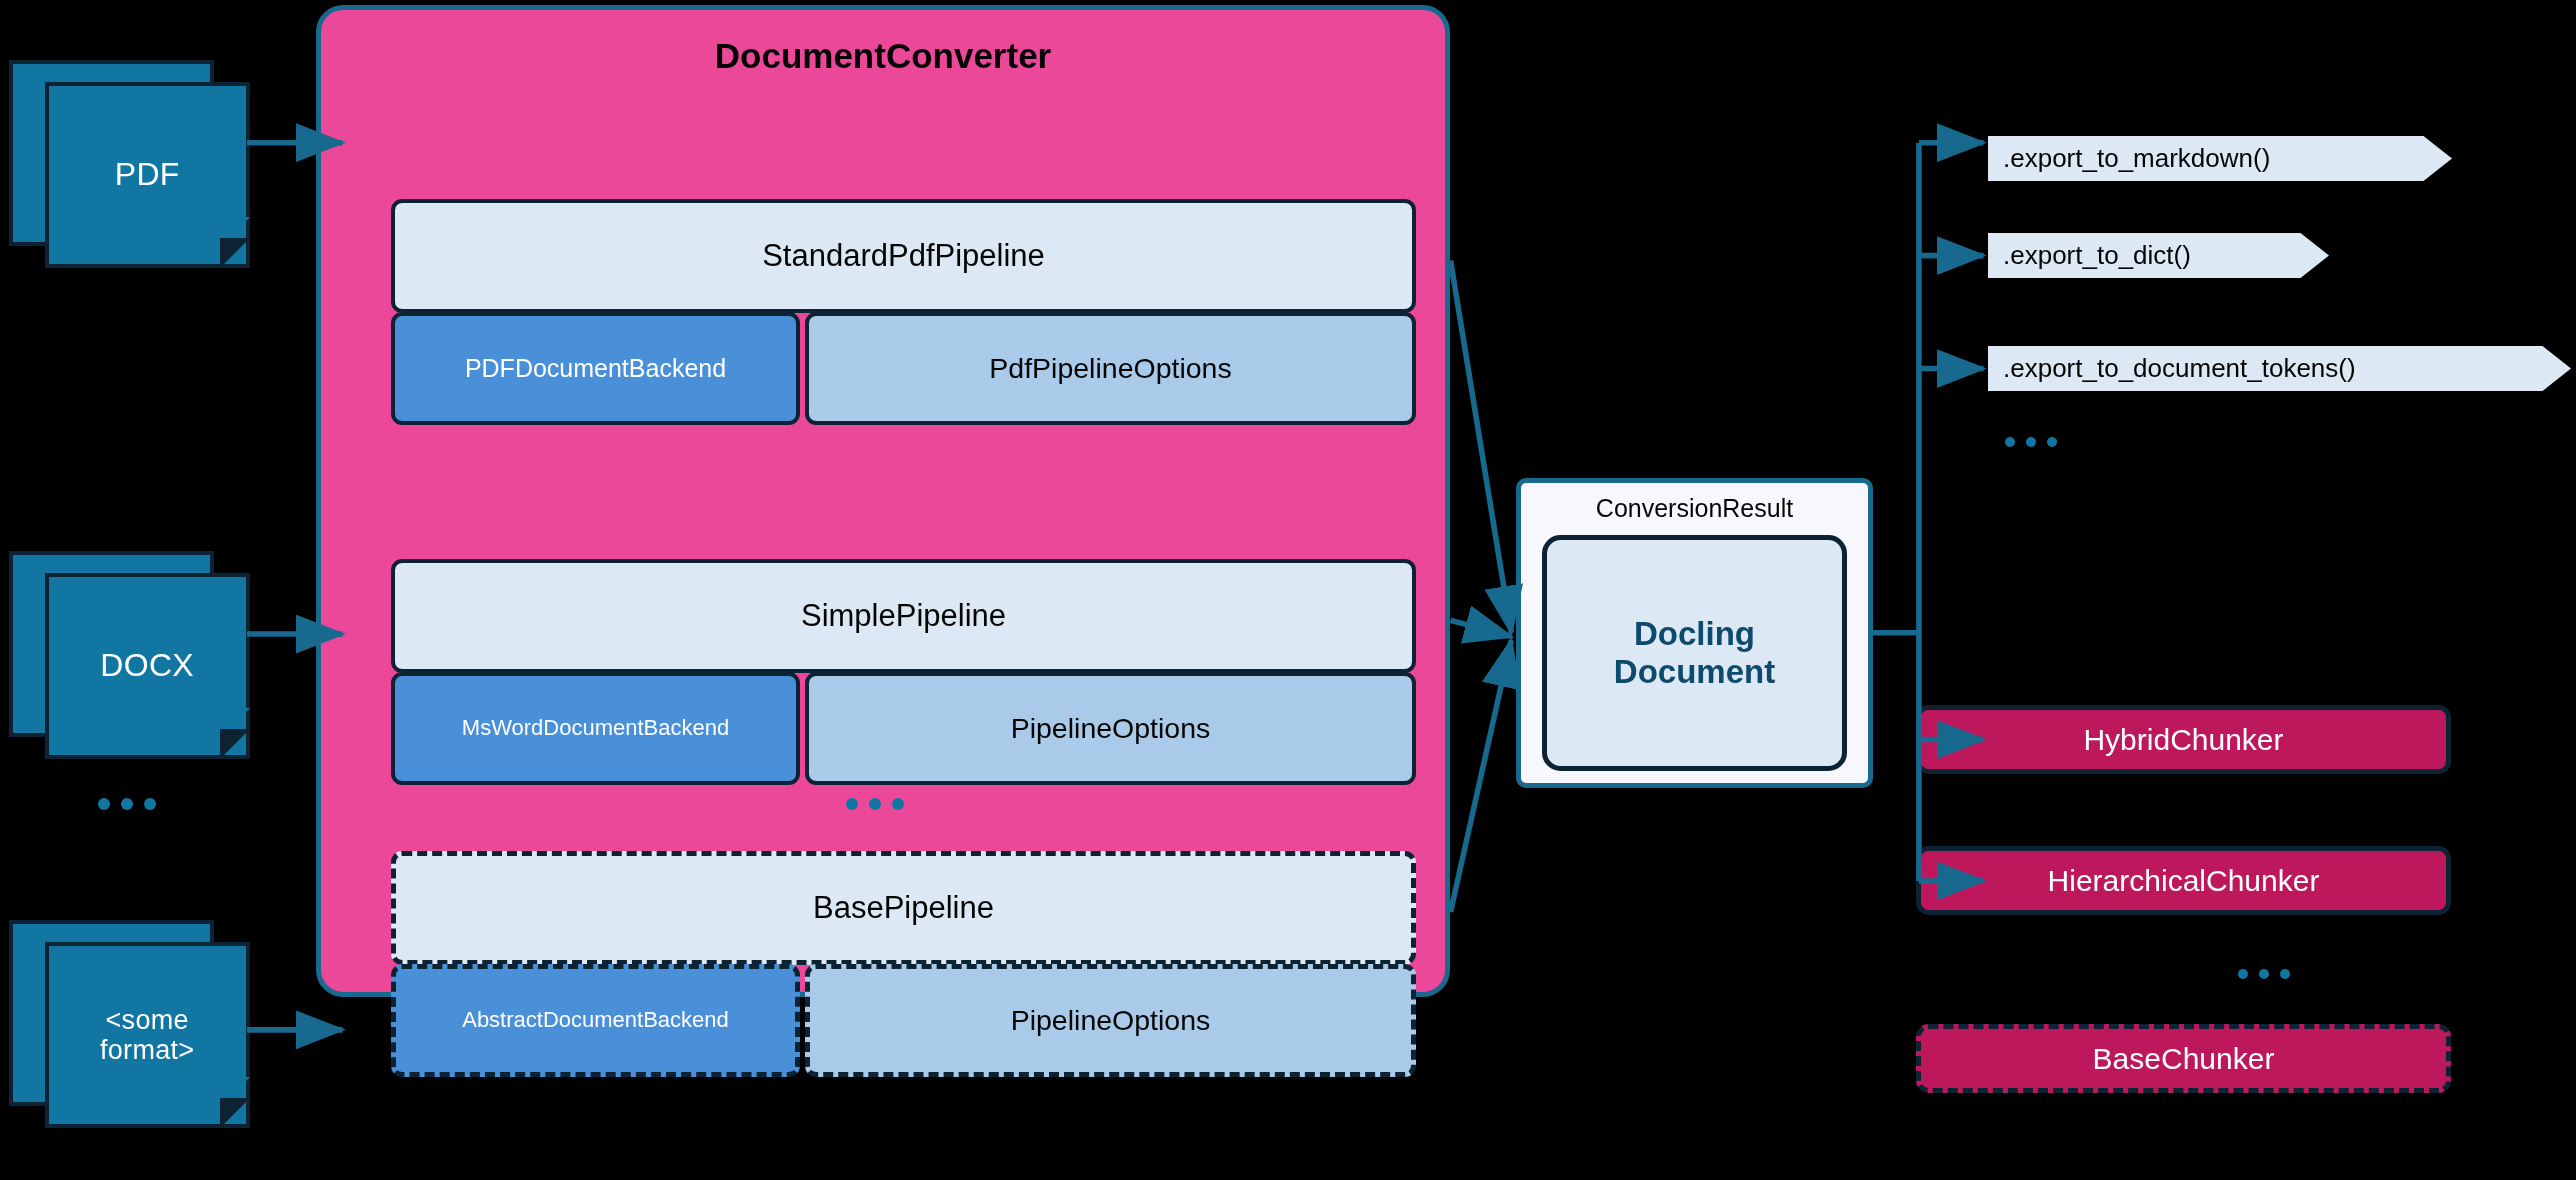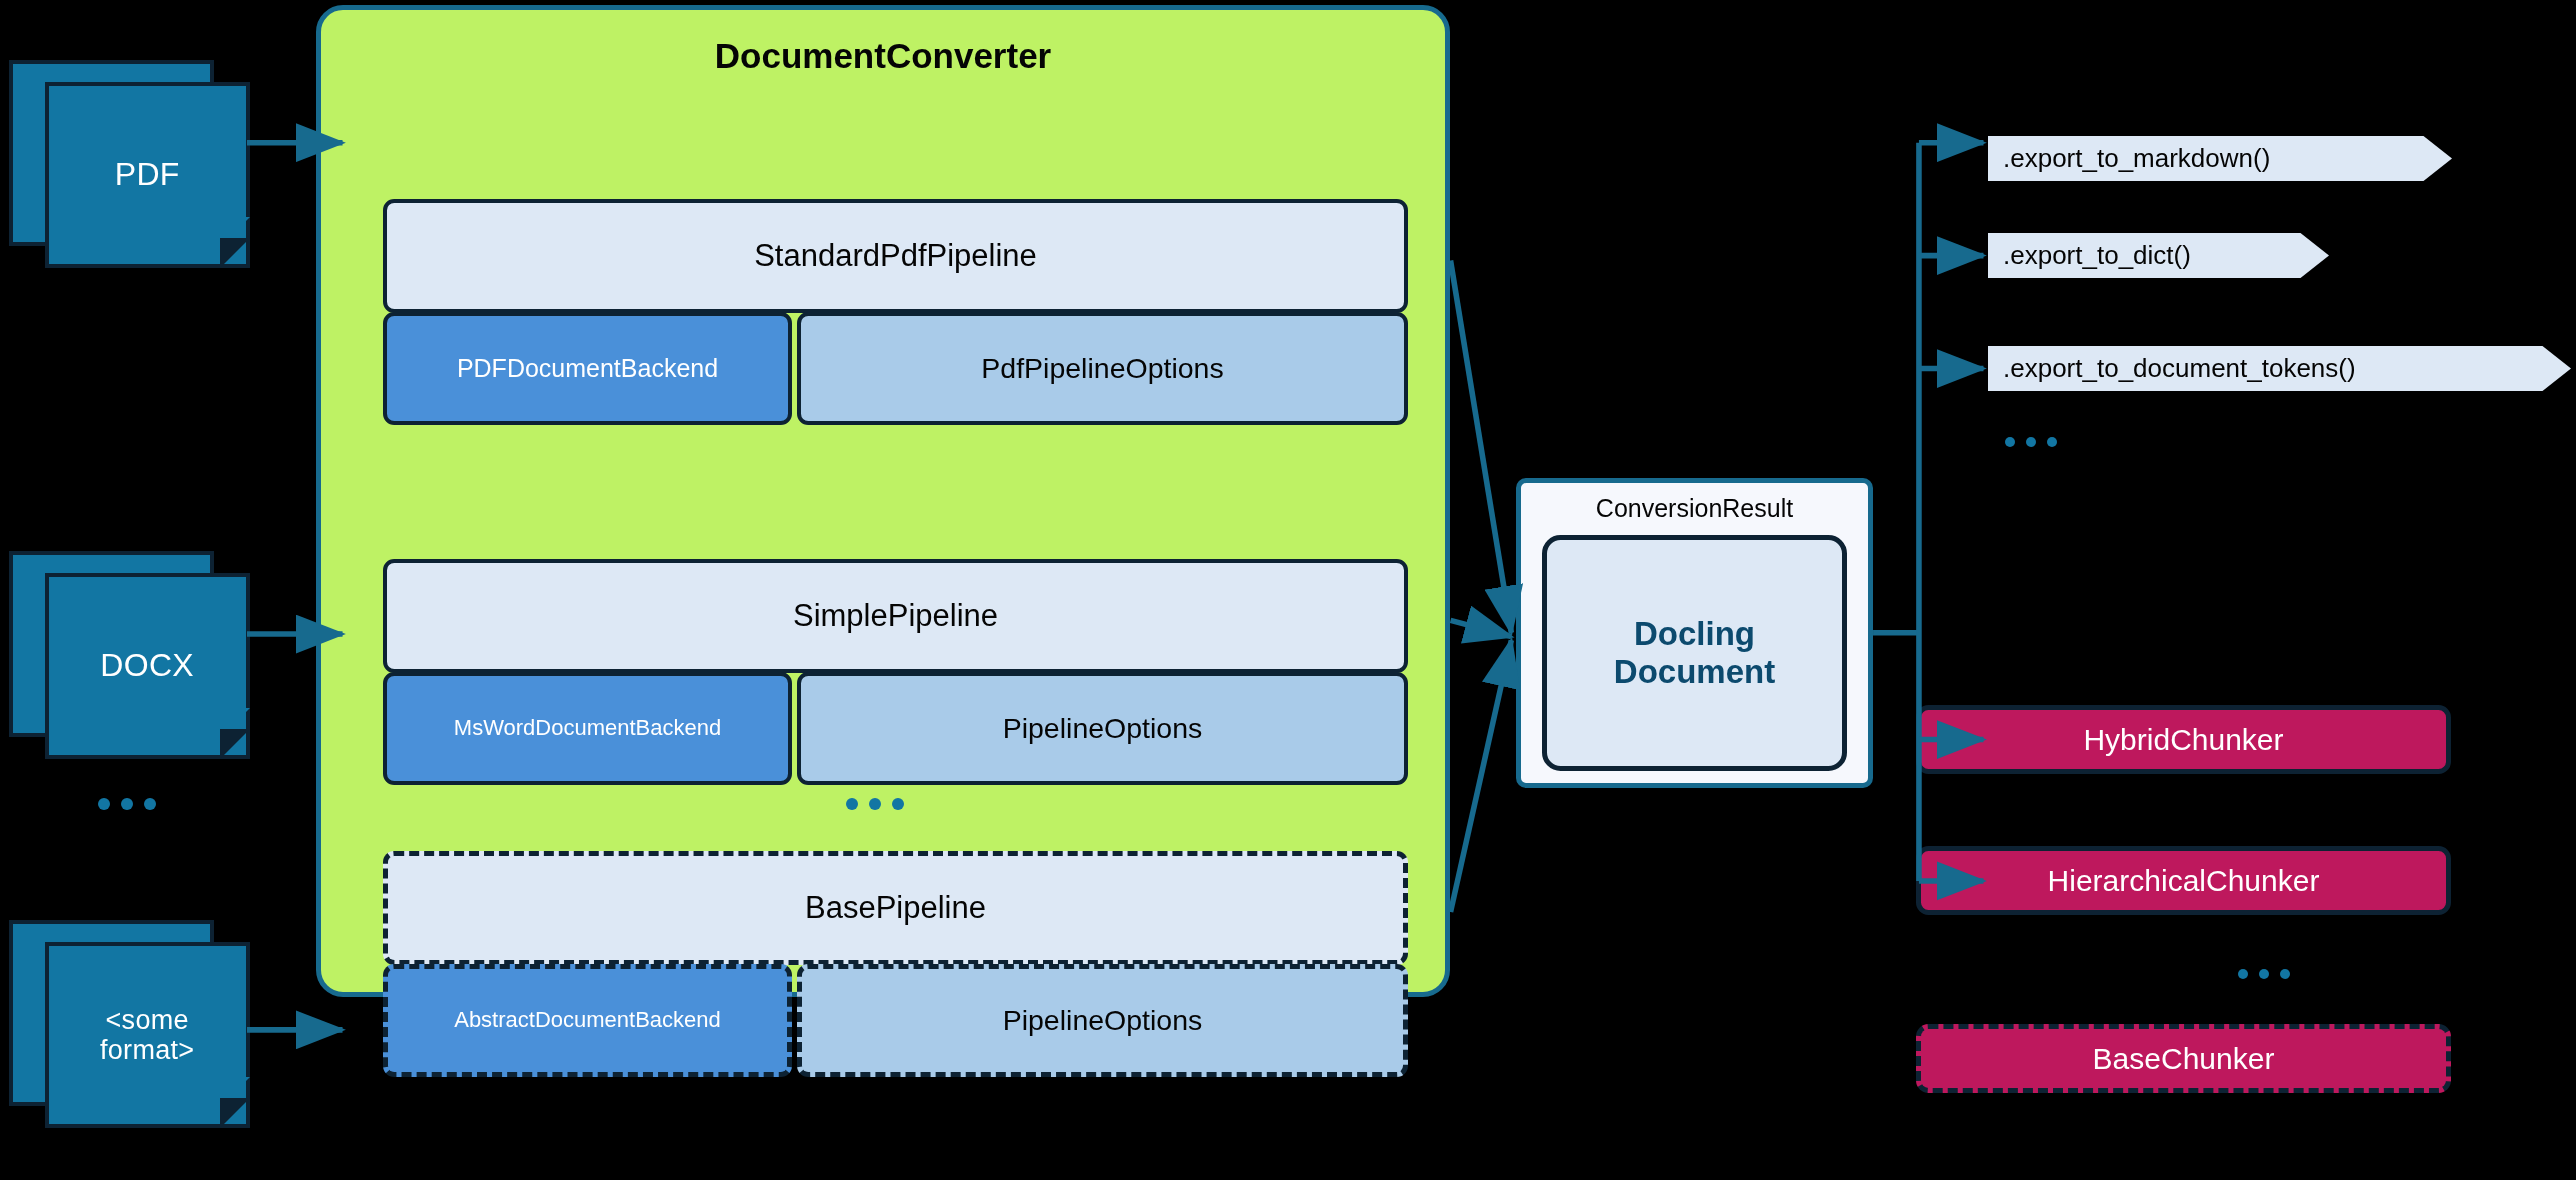--- a/index.html
+++ b/index.html
@@ -71,39 +71,39 @@
     bottom: 0px;
   }
 
   
   #converter-panel {
     position: absolute;
     left: 316px;
     top: 5px;
     width: 1134px;
     height: 992px;
-    background: #bef264;
+    background: #ec4899;
     border: 5px solid #176a8e;
     border-radius: 27px;
     box-sizing: border-box;
     z-index: 3;
   }
   #converter-title {
     position: absolute;
     left: 0; right: 0;
     top: 26px;
     text-align: center;
     font-size: 35px;
     font-weight: bold;
     color: #050505;
   }
 
   .pipeline-group {
     position: absolute;
-    left: 26px;
+    left: 34px;
     width: 1061px;
     box-sizing: border-box;
     padding-left: 36px;
   }
   .pipe-head {
     height: 114px;
     background: #dde8f5;
     border: 4.3px solid #0d2233;
     border-radius: 11.2px;
     box-sizing: border-box;

